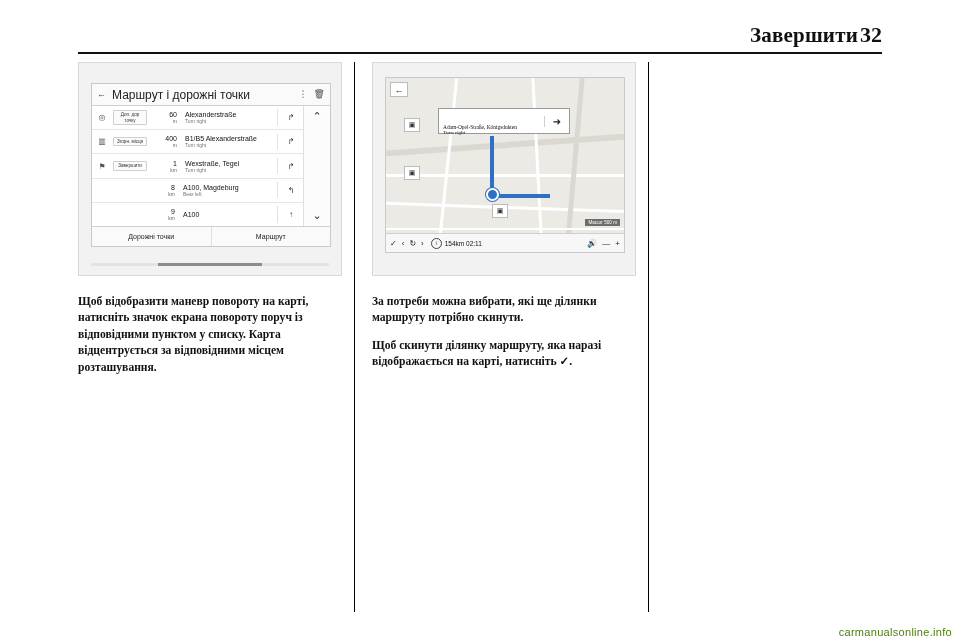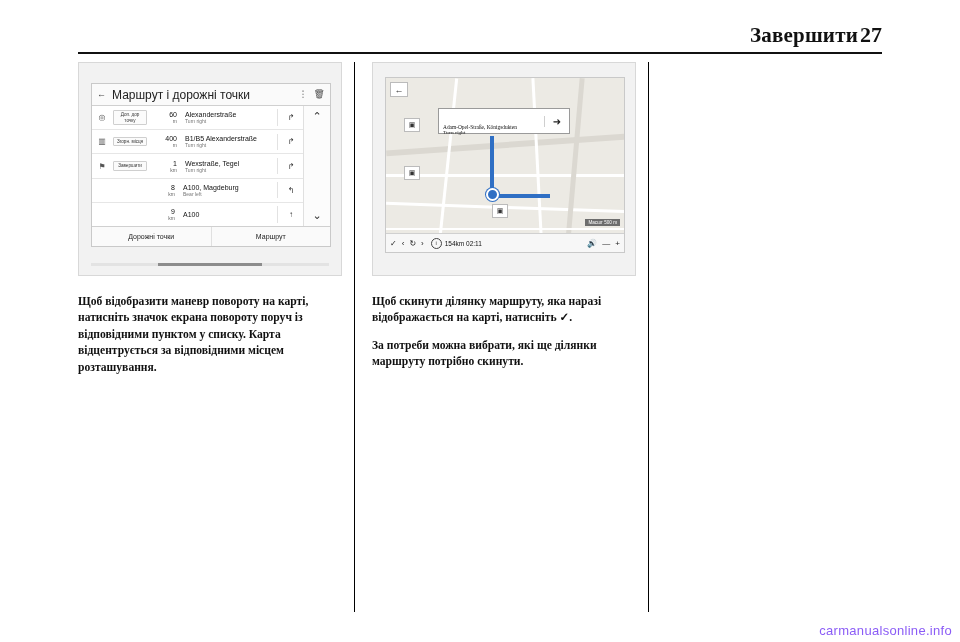--- a/index.html
+++ b/index.html
@@ -164,30 +164,30 @@
     font-size:11.6px;
     line-height:1.42;
     color:#111;
     width:250px;
   }
   .txt p{margin:0 0 11px 0;}
   
   .wm{
     position:absolute;right:8px;bottom:4px;
     font-family:"Liberation Sans", sans-serif;
-    font-size:13px;color:#8b5cf6;letter-spacing:.3px;
+    font-size:11px;color:#4d7c0f;letter-spacing:.3px;
   }
 </style>
 </head>
 <body>
 
 <div class="page">
 
   <div class="header">
-    <span class="title">Завершити</span><span class="pageno">27</span>
+    <span class="title">Завершити</span><span class="pageno">32</span>
   </div>
   <div class="rule"></div>
 
   <div class="col-div"></div>
   <div class="col-div2"></div>
 
   <div class="col col-left">
 
     <div class="fig">
       <div class="scr">
@@ -328,19 +328,19 @@
           </span>
           <span class="spacer"></span>
           <span class="b">🔊</span>
           <span class="b">—</span>
           <span class="b">+</span>
         </div>
       </div>
     </div>
 
     <div class="txt">
+      <p>За потреби можна вибрати, які ще ділянки маршруту потрібно скинути.</p>
       <p>Щоб скинути ділянку маршруту, яка наразі відображається на карті, натисніть ✓.</p>
-      <p>За потреби можна вибрати, які ще ділянки маршруту потрібно скинути.</p>
     </div>
   </div>
 
   <div class="wm">carmanualsonline.info</div>
 </div>
 
 </body></html>

